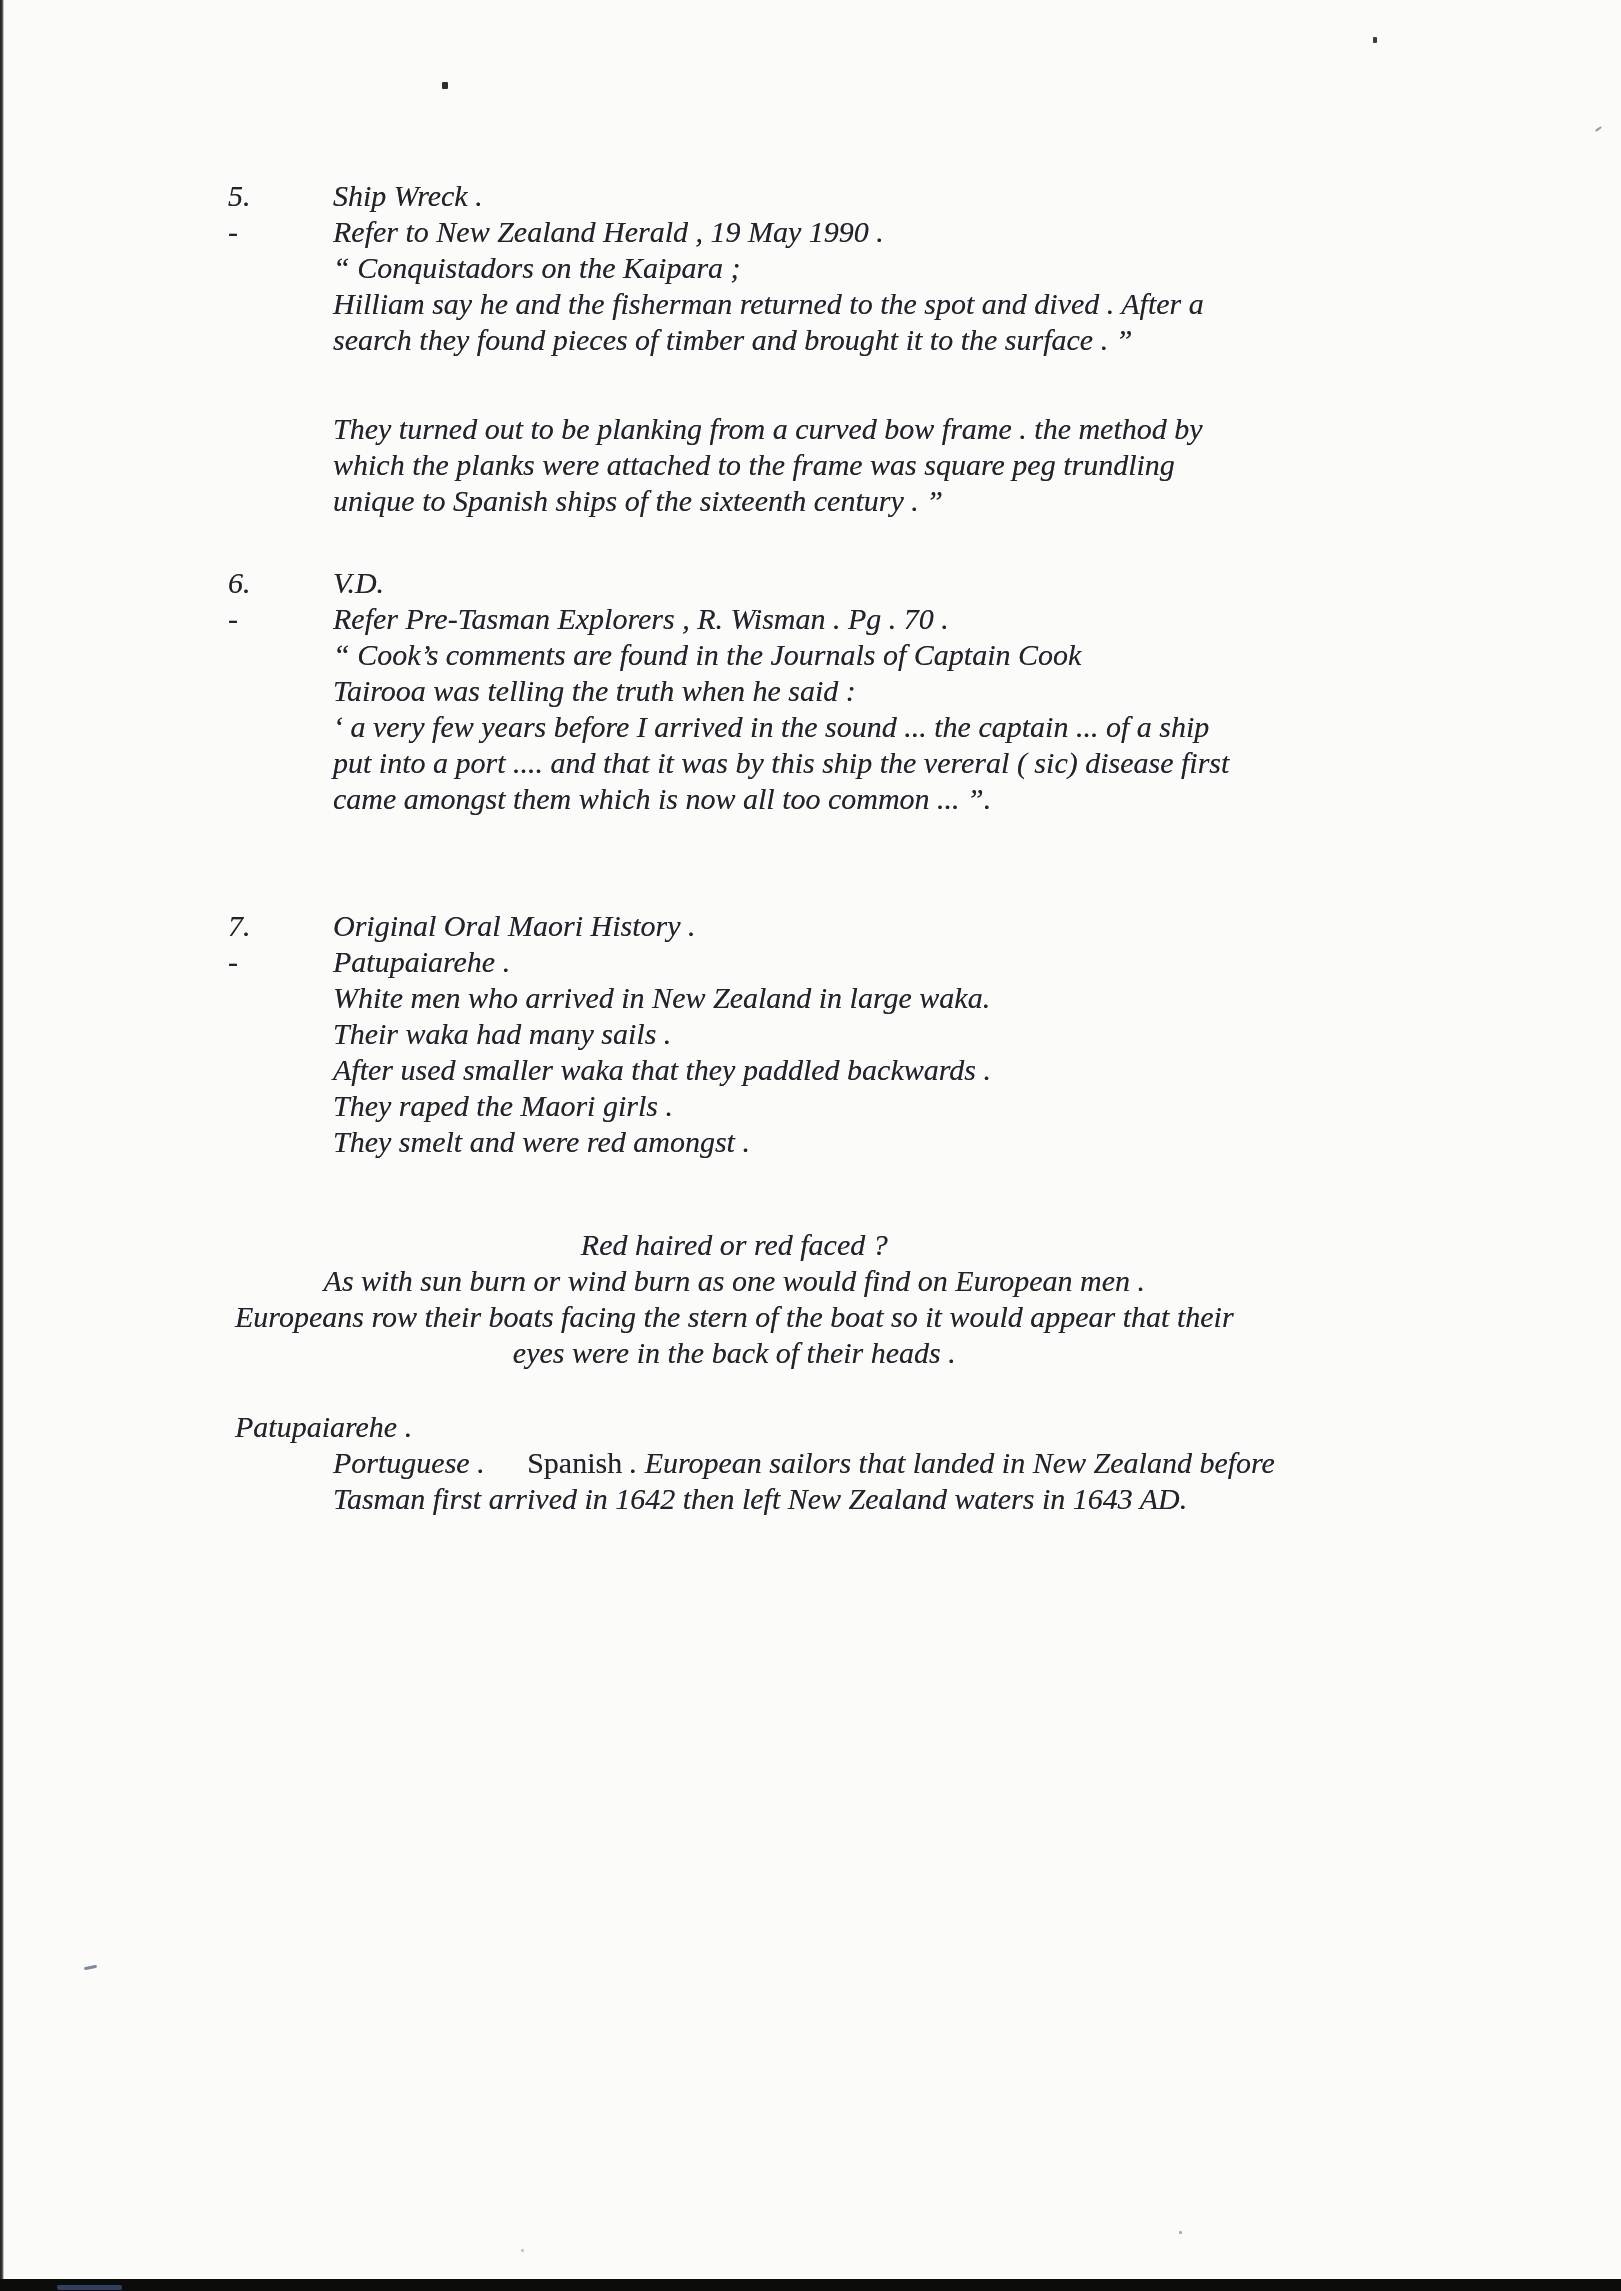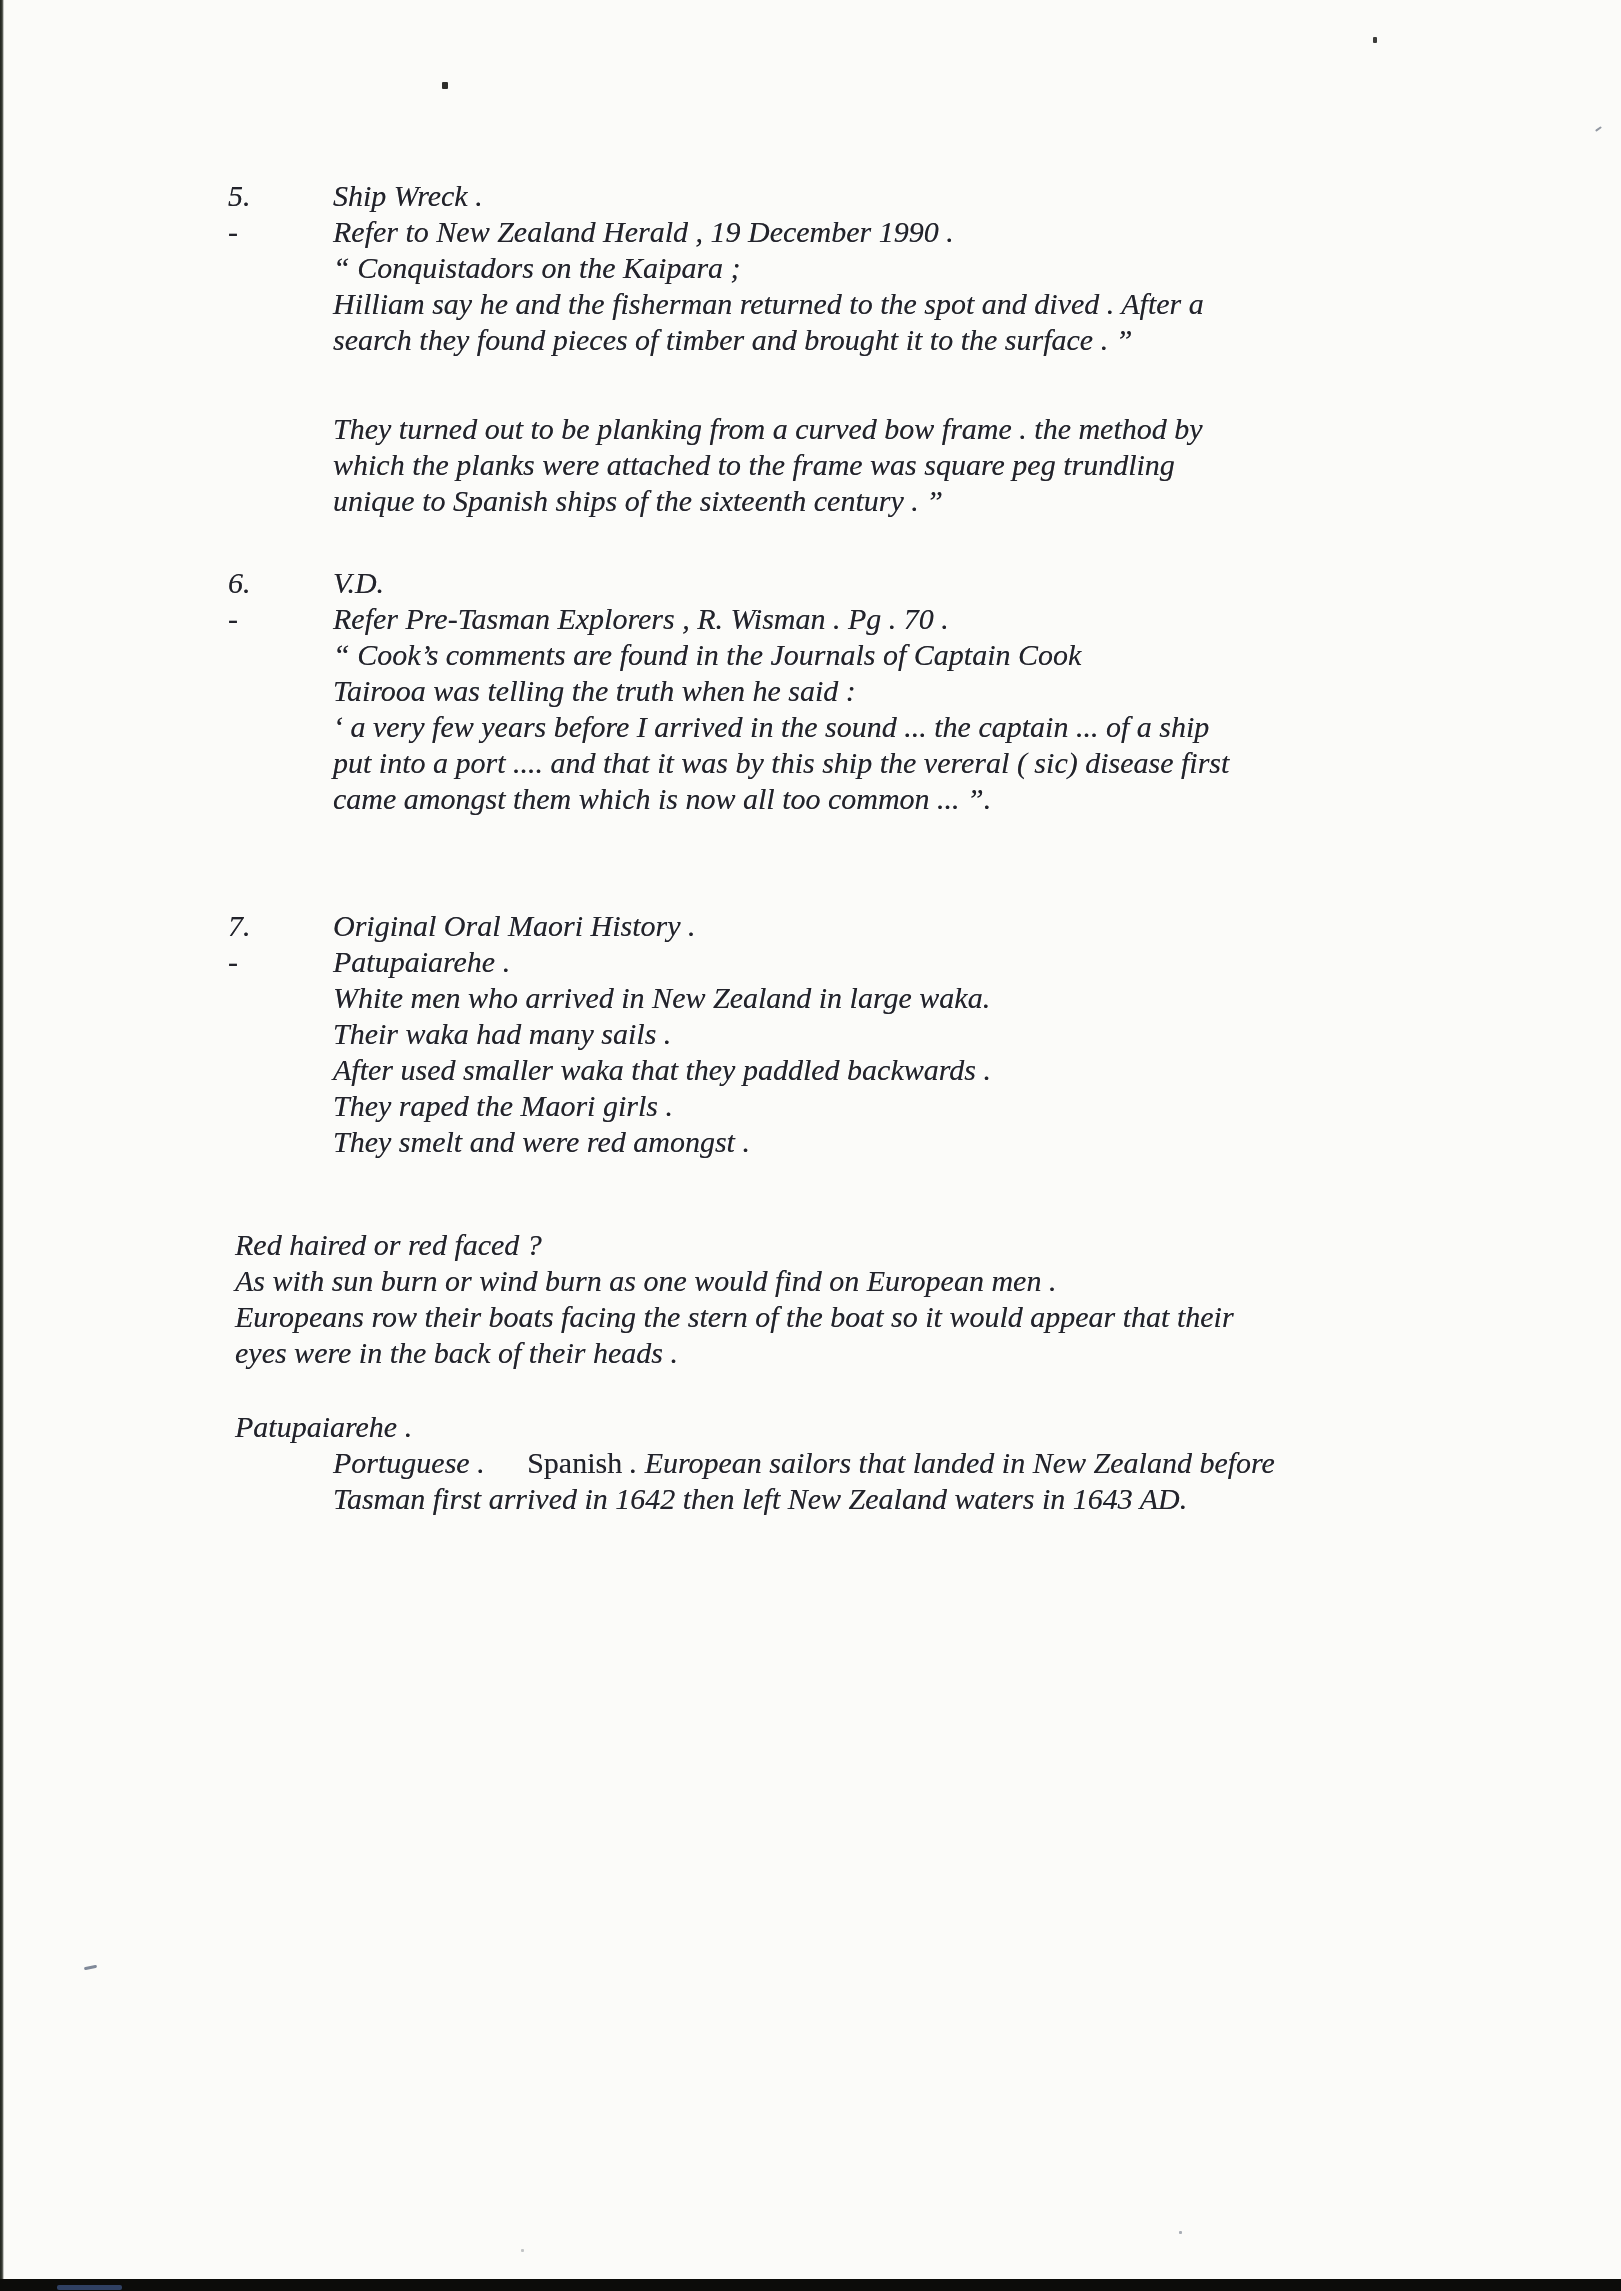--- a/index.html
+++ b/index.html
@@ -36,41 +36,41 @@
   
   .doc{
     position:absolute;left:0;top:0;width:1621px;
     padding-top:178px;box-sizing:border-box;
     font-style:italic;
     font-size:30px;line-height:36px;
     color:#22232b;
     text-shadow:0 0 0.5px rgba(30,32,44,.55);
   }
   .block{display:flex;padding-left:228px;}
-  .block.flush{padding-left:235px;}
+  .block.flush{padding-left:235px;text-align:center;}
   .marker{flex:none;width:105px;white-space:pre;}
   .lines{flex:none;max-width:1157px;}
   .line{white-space:pre;}
   .roman{font-style:normal;margin-left:35px;}
 </style>
 </head>
 <body>
 
 <div class="page" style="background: rgb(251, 251, 249);">
   <div class="doc" style="color: rgb(34, 35, 43);">
       <div class="block">
         <span class="marker">5.</span>
         <span class="lines">
           <div class="line">Ship Wreck .</div>
         </span>
       </div>
       <div class="block">
         <span class="marker">-</span>
         <span class="lines">
-          <div class="line">Refer to New Zealand Herald , 19 December 1990 .</div>
+          <div class="line">Refer to New Zealand Herald , 19 May 1990 .</div>
         </span>
       </div>
       <div class="block">
         <span class="marker"></span>
         <span class="lines">
           <div class="line">“ Conquistadors on the Kaipara ;</div>
           <div class="line">Hilliam say he and the fisherman returned to the spot and dived . After a</div>
           <div class="line">search they found pieces of timber and brought it to the surface . ”</div>
         </span>
       </div>

